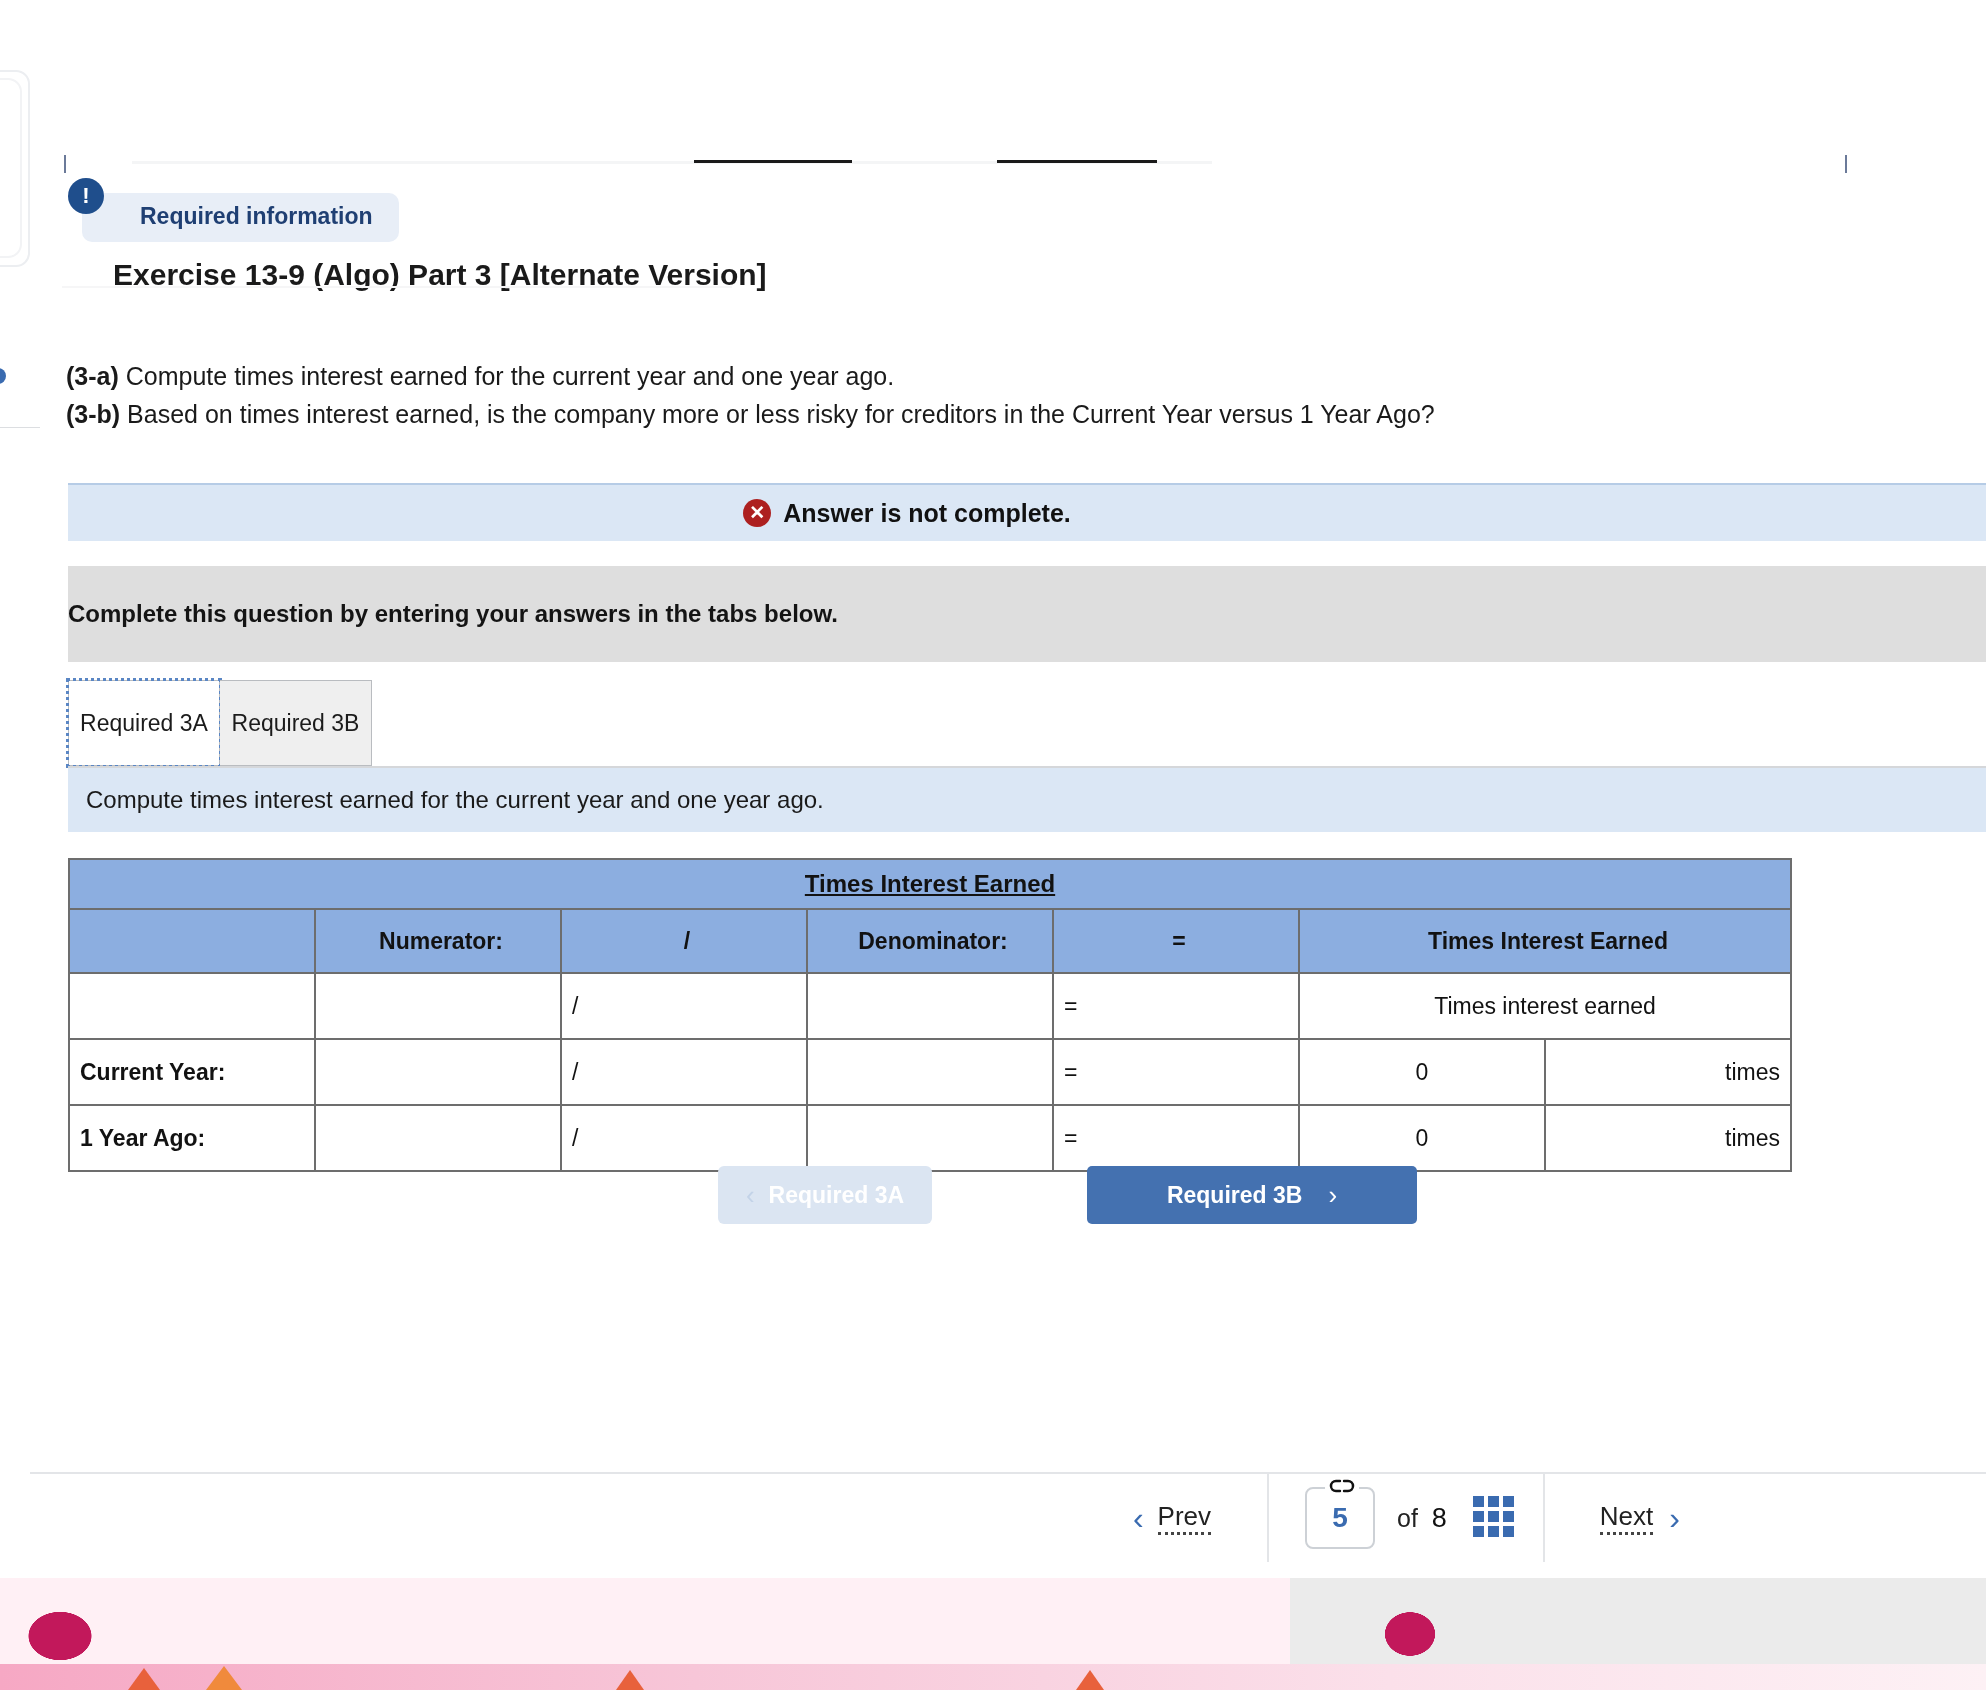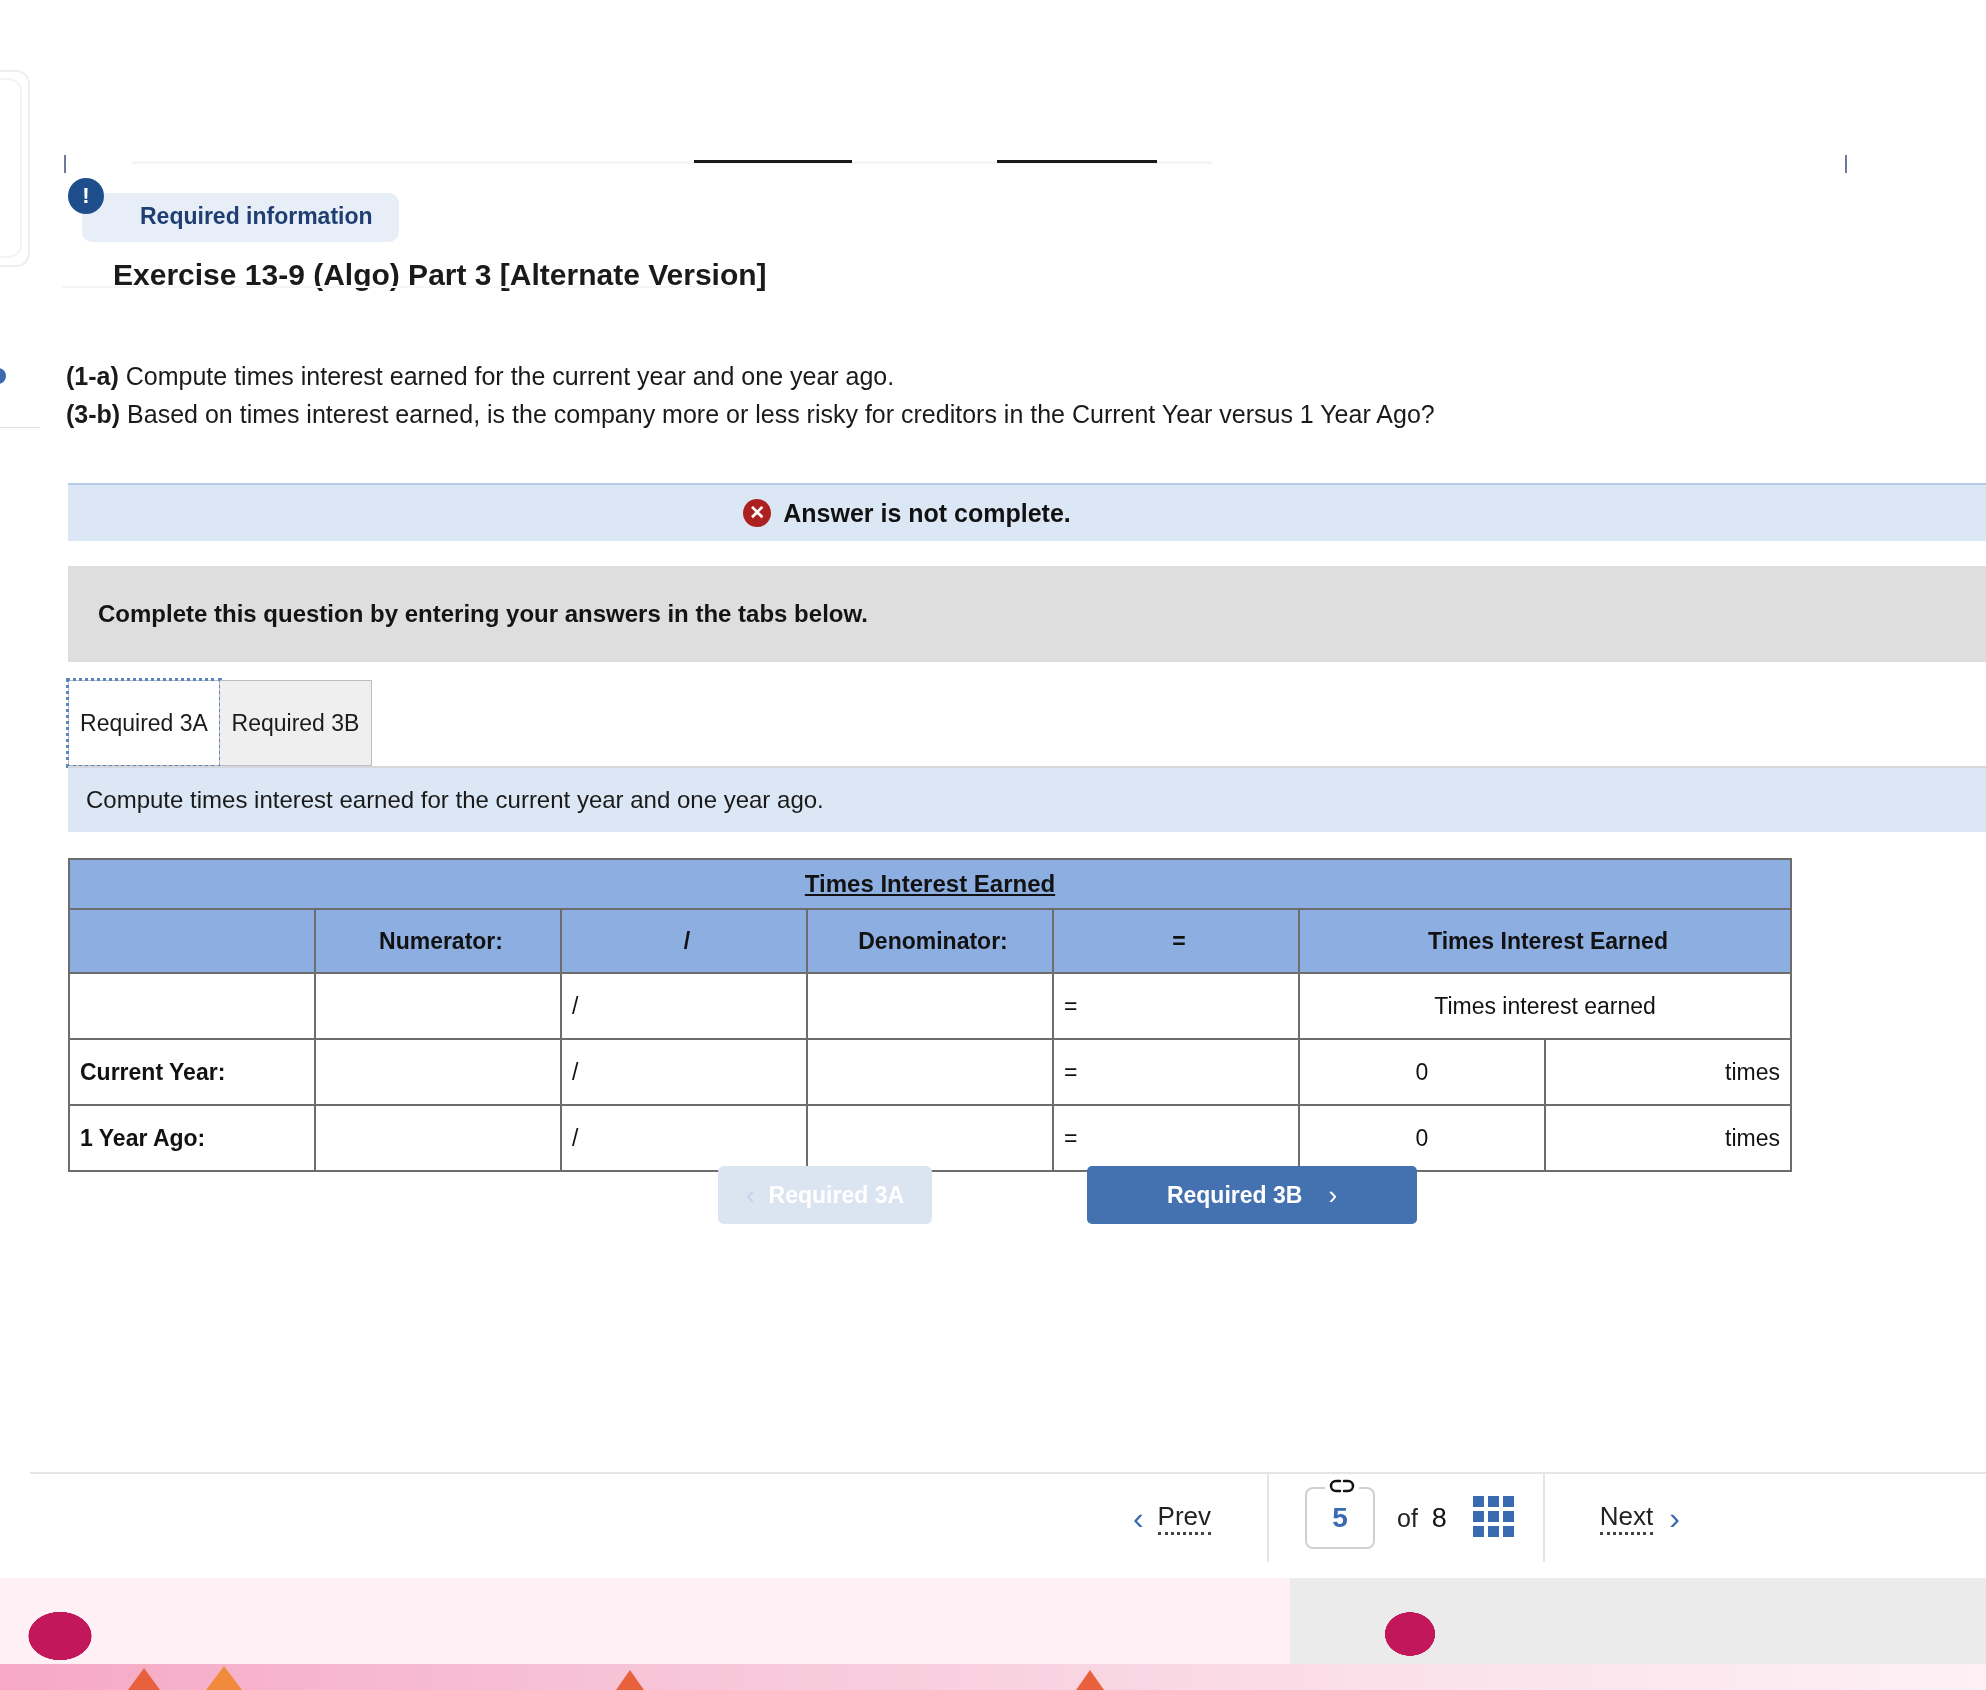--- a/index.html
+++ b/index.html
@@ -108,21 +108,21 @@
   }
   .notice-text { font-size: 25px; font-weight: bold; color: #111; }
 
   
   .instr-bar {
     position: absolute; left: 68px; top: 566px; width: 1918px; height: 96px;
     background: #dedede;
     display:flex; align-items:center;
   }
   .instr-text {
-    font-size: 24px; font-weight: bold; color: #141414; padding-left: 30px;
+    font-size: 24px; font-weight: bold; color: #141414; 
   }
 
   
   .tabs { position: absolute; left: 68px; top: 680px; height: 86px; }
   .tab {
     position: absolute; top: 0; height: 86px;
     display:flex; align-items:center; justify-content:center;
     font-size: 23px; color: #1b1b1b; white-space: nowrap;
   }
   .tab-a {
@@ -191,21 +191,21 @@
 
   <div class="req-info-wrap">
     <div class="req-info-pill">Required information</div>
     <div class="req-info-badge">!</div>
   </div>
 
   <div class="exercise-title">Exercise 13-9 (Algo) Part 3 [Alternate Version]</div>
   <div class="title-strike"></div>
 
   <div class="qline a">
-    <b>(1-a)</b><span> Compute times interest earned for the current year and one year ago.</span>
+    <b>(3-a)</b><span> Compute times interest earned for the current year and one year ago.</span>
   </div>
   <div class="qline b">
     <b>(3-b)</b><span> Based on times interest earned, is the company more or less risky for creditors in the Current Year versus 1 Year Ago?</span>
   </div>
 
   <div class="notice-bar">
     <div class="notice-inner">
       <div class="notice-x">✕</div>
       <div class="notice-text">Answer is not complete.</div>
     </div>

